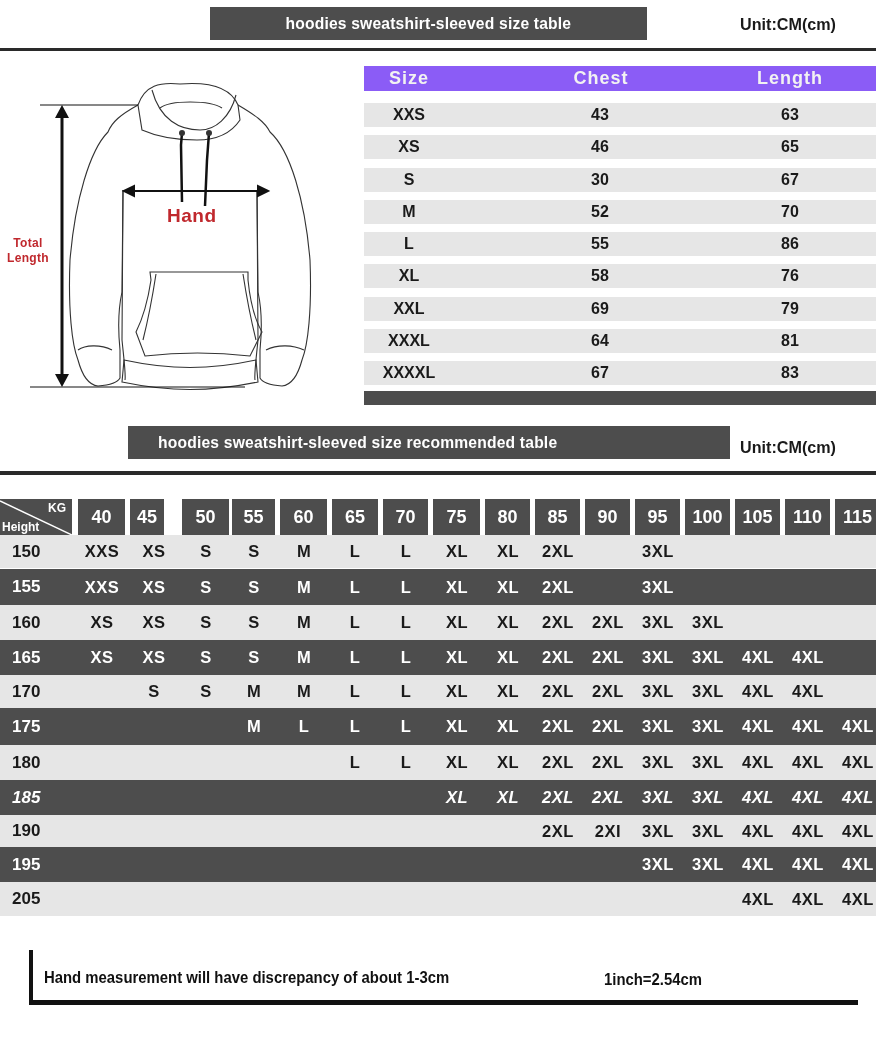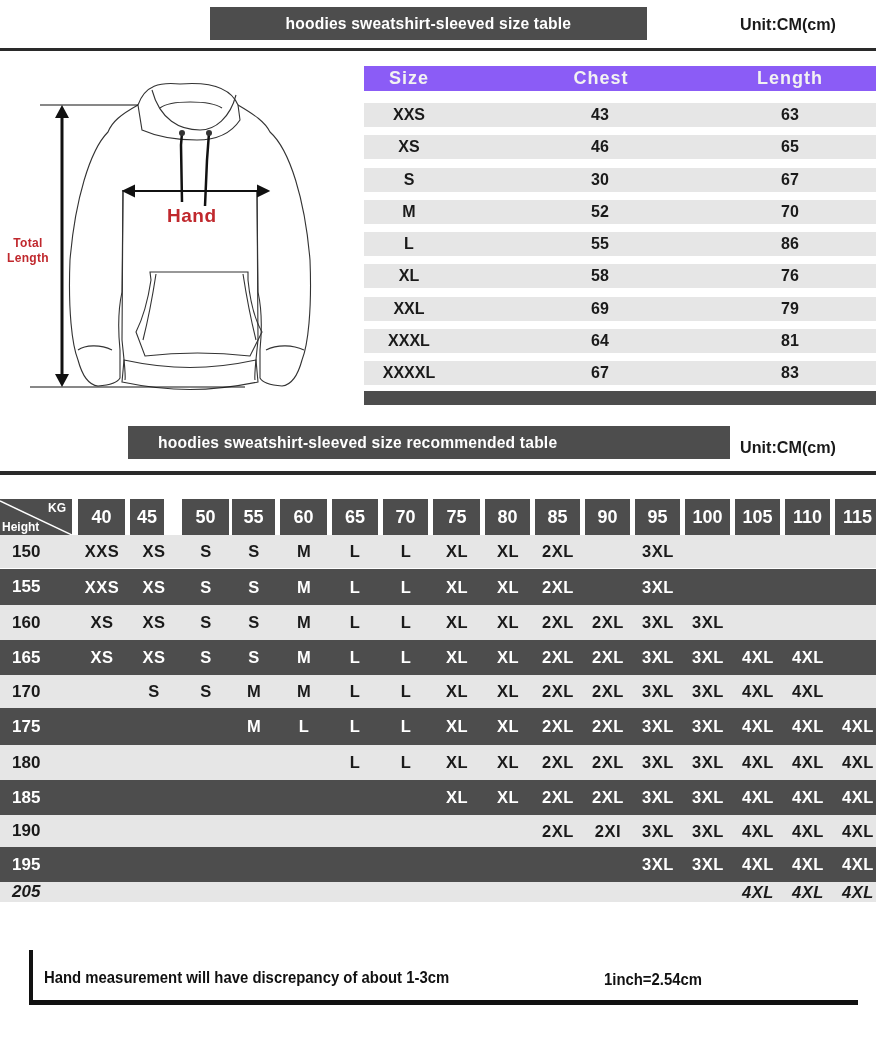--- a/index.html
+++ b/index.html
@@ -373,21 +373,21 @@
       <span class="cell" style="left: 432px; width: 50px;">XL</span>
       <span class="cell" style="left: 483px; width: 50px;">XL</span>
       <span class="cell" style="left: 533px; width: 50px;">2XL</span>
       <span class="cell" style="left: 583px; width: 50px;">2XL</span>
       <span class="cell" style="left: 633px; width: 50px;">3XL</span>
       <span class="cell" style="left: 683px; width: 50px;">3XL</span>
       <span class="cell" style="left: 733px; width: 50px;">4XL</span>
       <span class="cell" style="left: 783px; width: 50px;">4XL</span>
       <span class="cell" style="left: 833px; width: 50px;">4XL</span>
     </div>
-    <div class="grid-row dark" style="top: 780px; height: 35px;">
+    <div class="grid-row dark" style="top: 780px; height: 35px; font-style: italic;">
       <span class="h">185</span>
       <span class="cell" style="left: 77px; width: 50px;"></span>
       <span class="cell" style="left: 129px; width: 50px;"></span>
       <span class="cell" style="left: 181px; width: 50px;"></span>
       <span class="cell" style="left: 229px; width: 50px;"></span>
       <span class="cell" style="left: 279px; width: 50px;"></span>
       <span class="cell" style="left: 330px; width: 50px;"></span>
       <span class="cell" style="left: 381px; width: 50px;"></span>
       <span class="cell" style="left: 432px; width: 50px;">XL</span>
       <span class="cell" style="left: 483px; width: 50px;">XL</span>
@@ -430,21 +430,21 @@
       <span class="cell" style="left: 432px; width: 50px;"></span>
       <span class="cell" style="left: 483px; width: 50px;"></span>
       <span class="cell" style="left: 533px; width: 50px;"></span>
       <span class="cell" style="left: 583px; width: 50px;"></span>
       <span class="cell" style="left: 633px; width: 50px;">3XL</span>
       <span class="cell" style="left: 683px; width: 50px;">3XL</span>
       <span class="cell" style="left: 733px; width: 50px;">4XL</span>
       <span class="cell" style="left: 783px; width: 50px;">4XL</span>
       <span class="cell" style="left: 833px; width: 50px;">4XL</span>
     </div>
-    <div class="grid-row light" style="top: 882px; height: 20px; font-style: italic;">
+    <div class="grid-row light" style="top: 882px; height: 34px;">
       <span class="h">205</span>
       <span class="cell" style="left: 77px; width: 50px;"></span>
       <span class="cell" style="left: 129px; width: 50px;"></span>
       <span class="cell" style="left: 181px; width: 50px;"></span>
       <span class="cell" style="left: 229px; width: 50px;"></span>
       <span class="cell" style="left: 279px; width: 50px;"></span>
       <span class="cell" style="left: 330px; width: 50px;"></span>
       <span class="cell" style="left: 381px; width: 50px;"></span>
       <span class="cell" style="left: 432px; width: 50px;"></span>
       <span class="cell" style="left: 483px; width: 50px;"></span>

